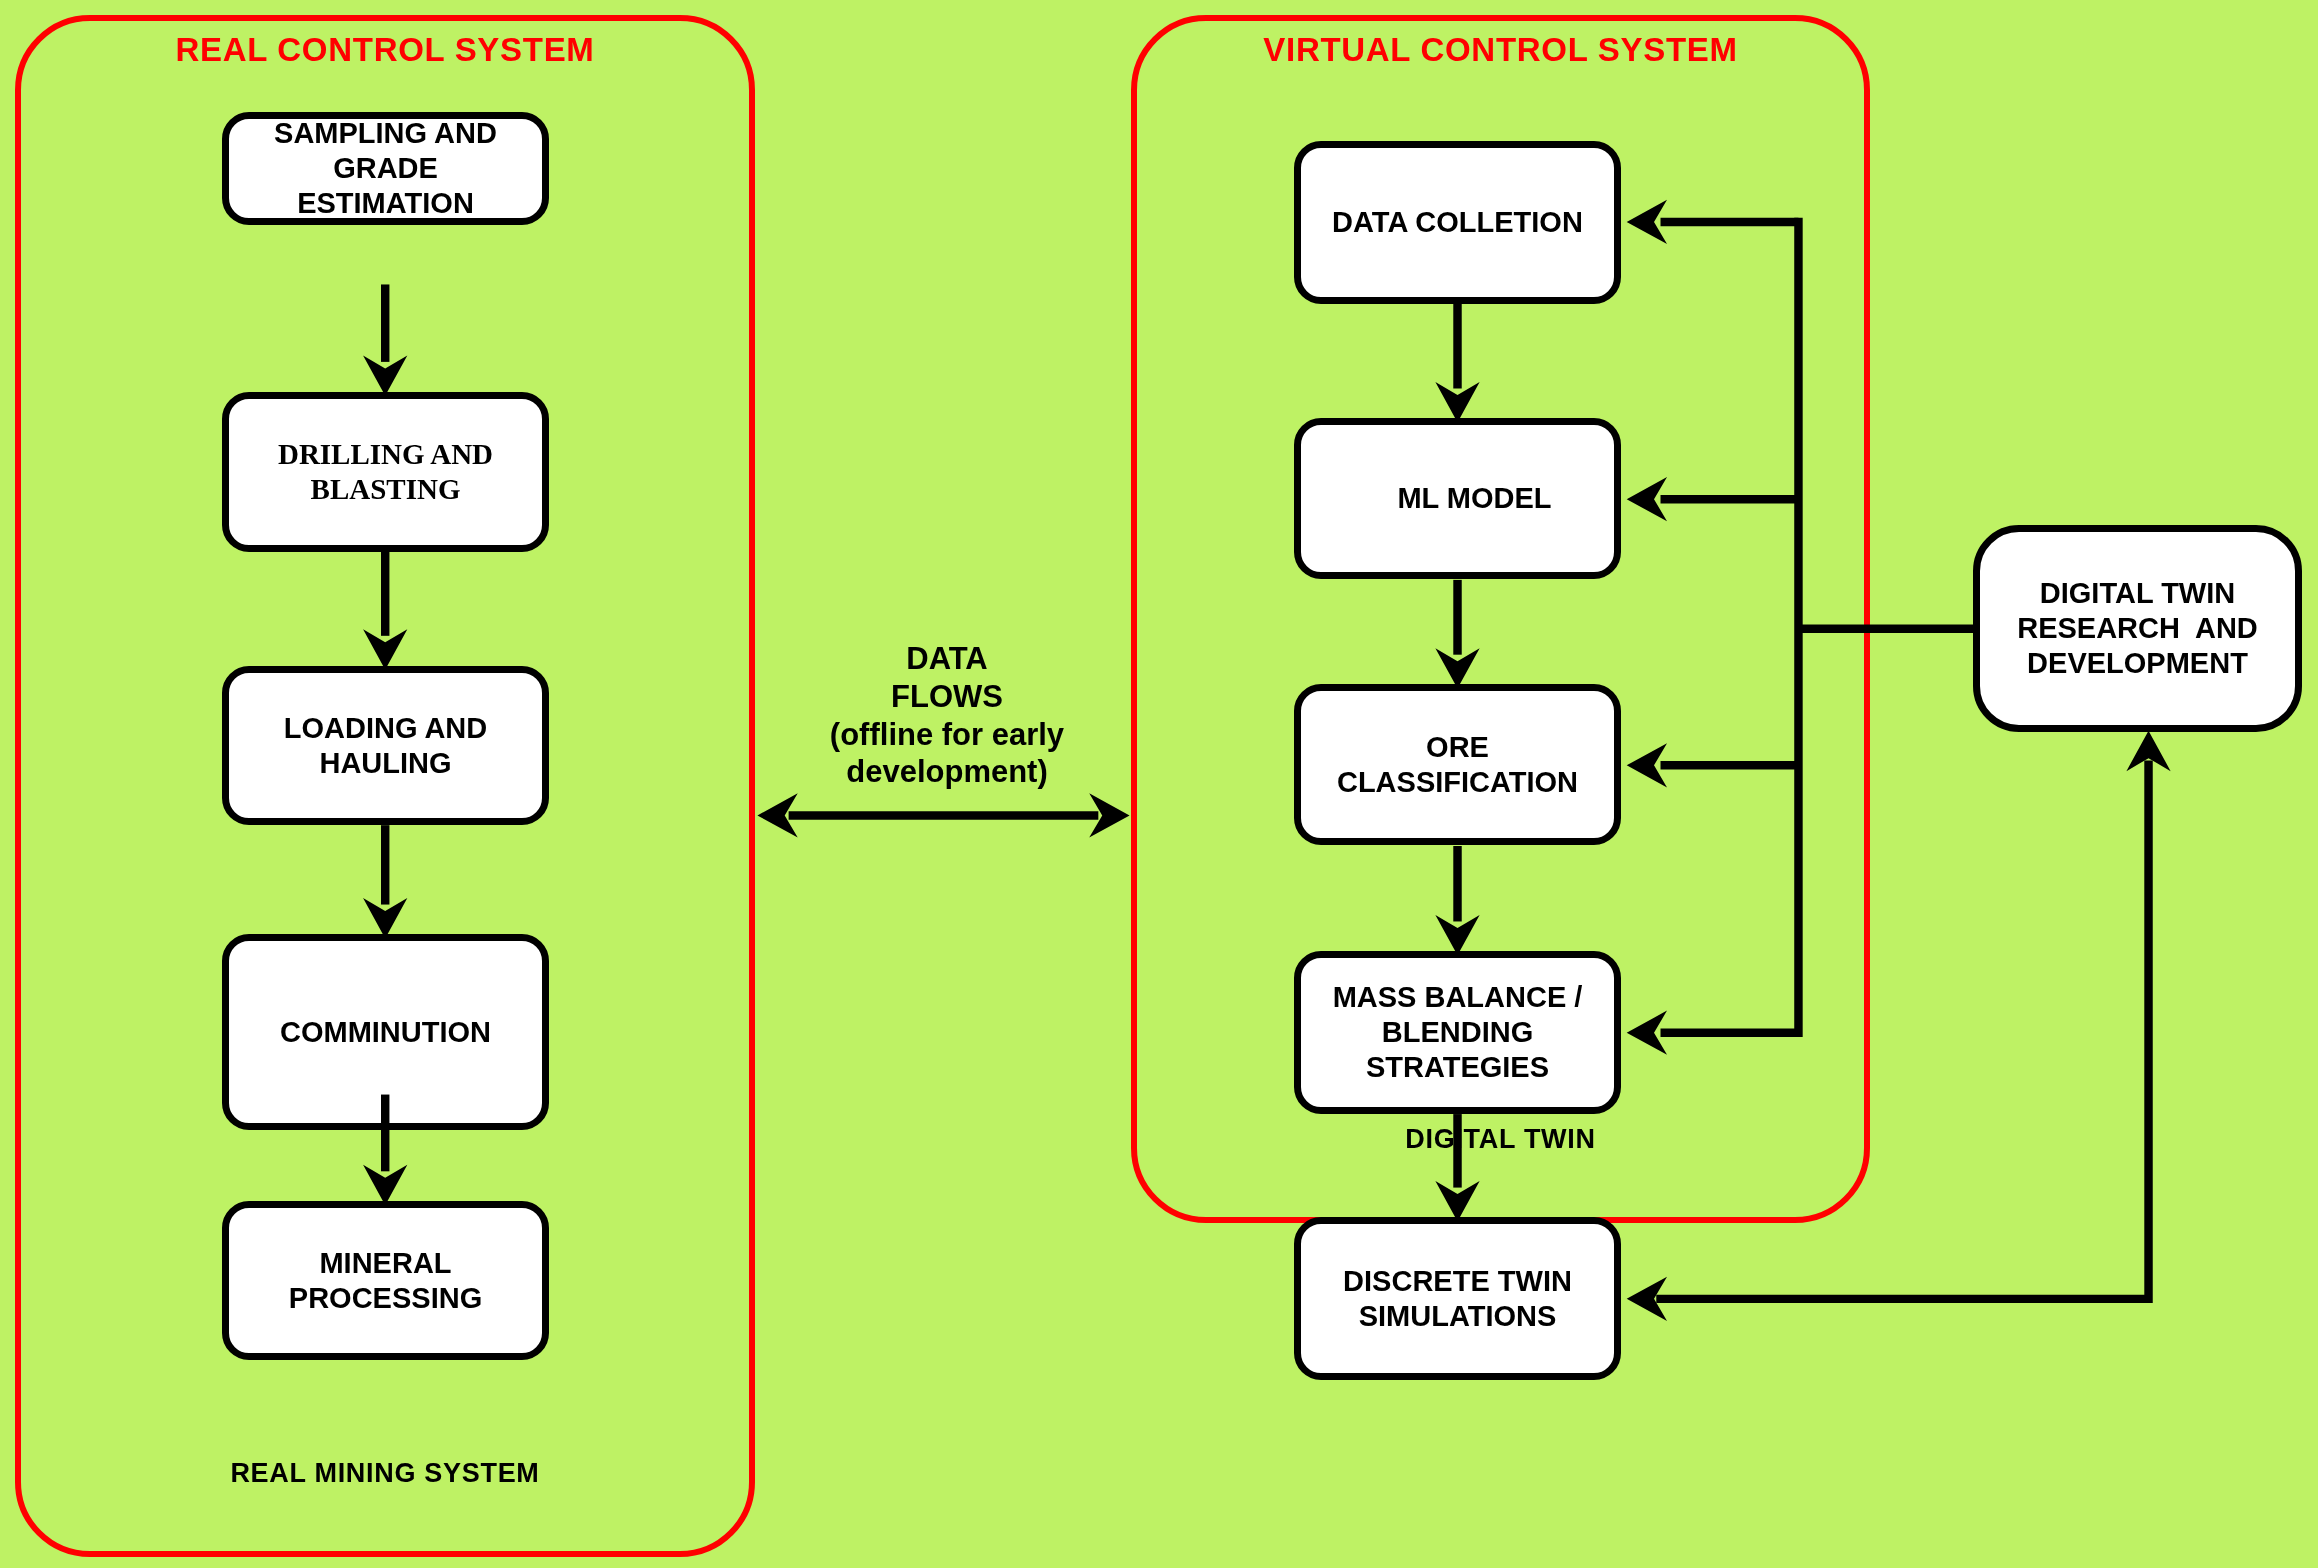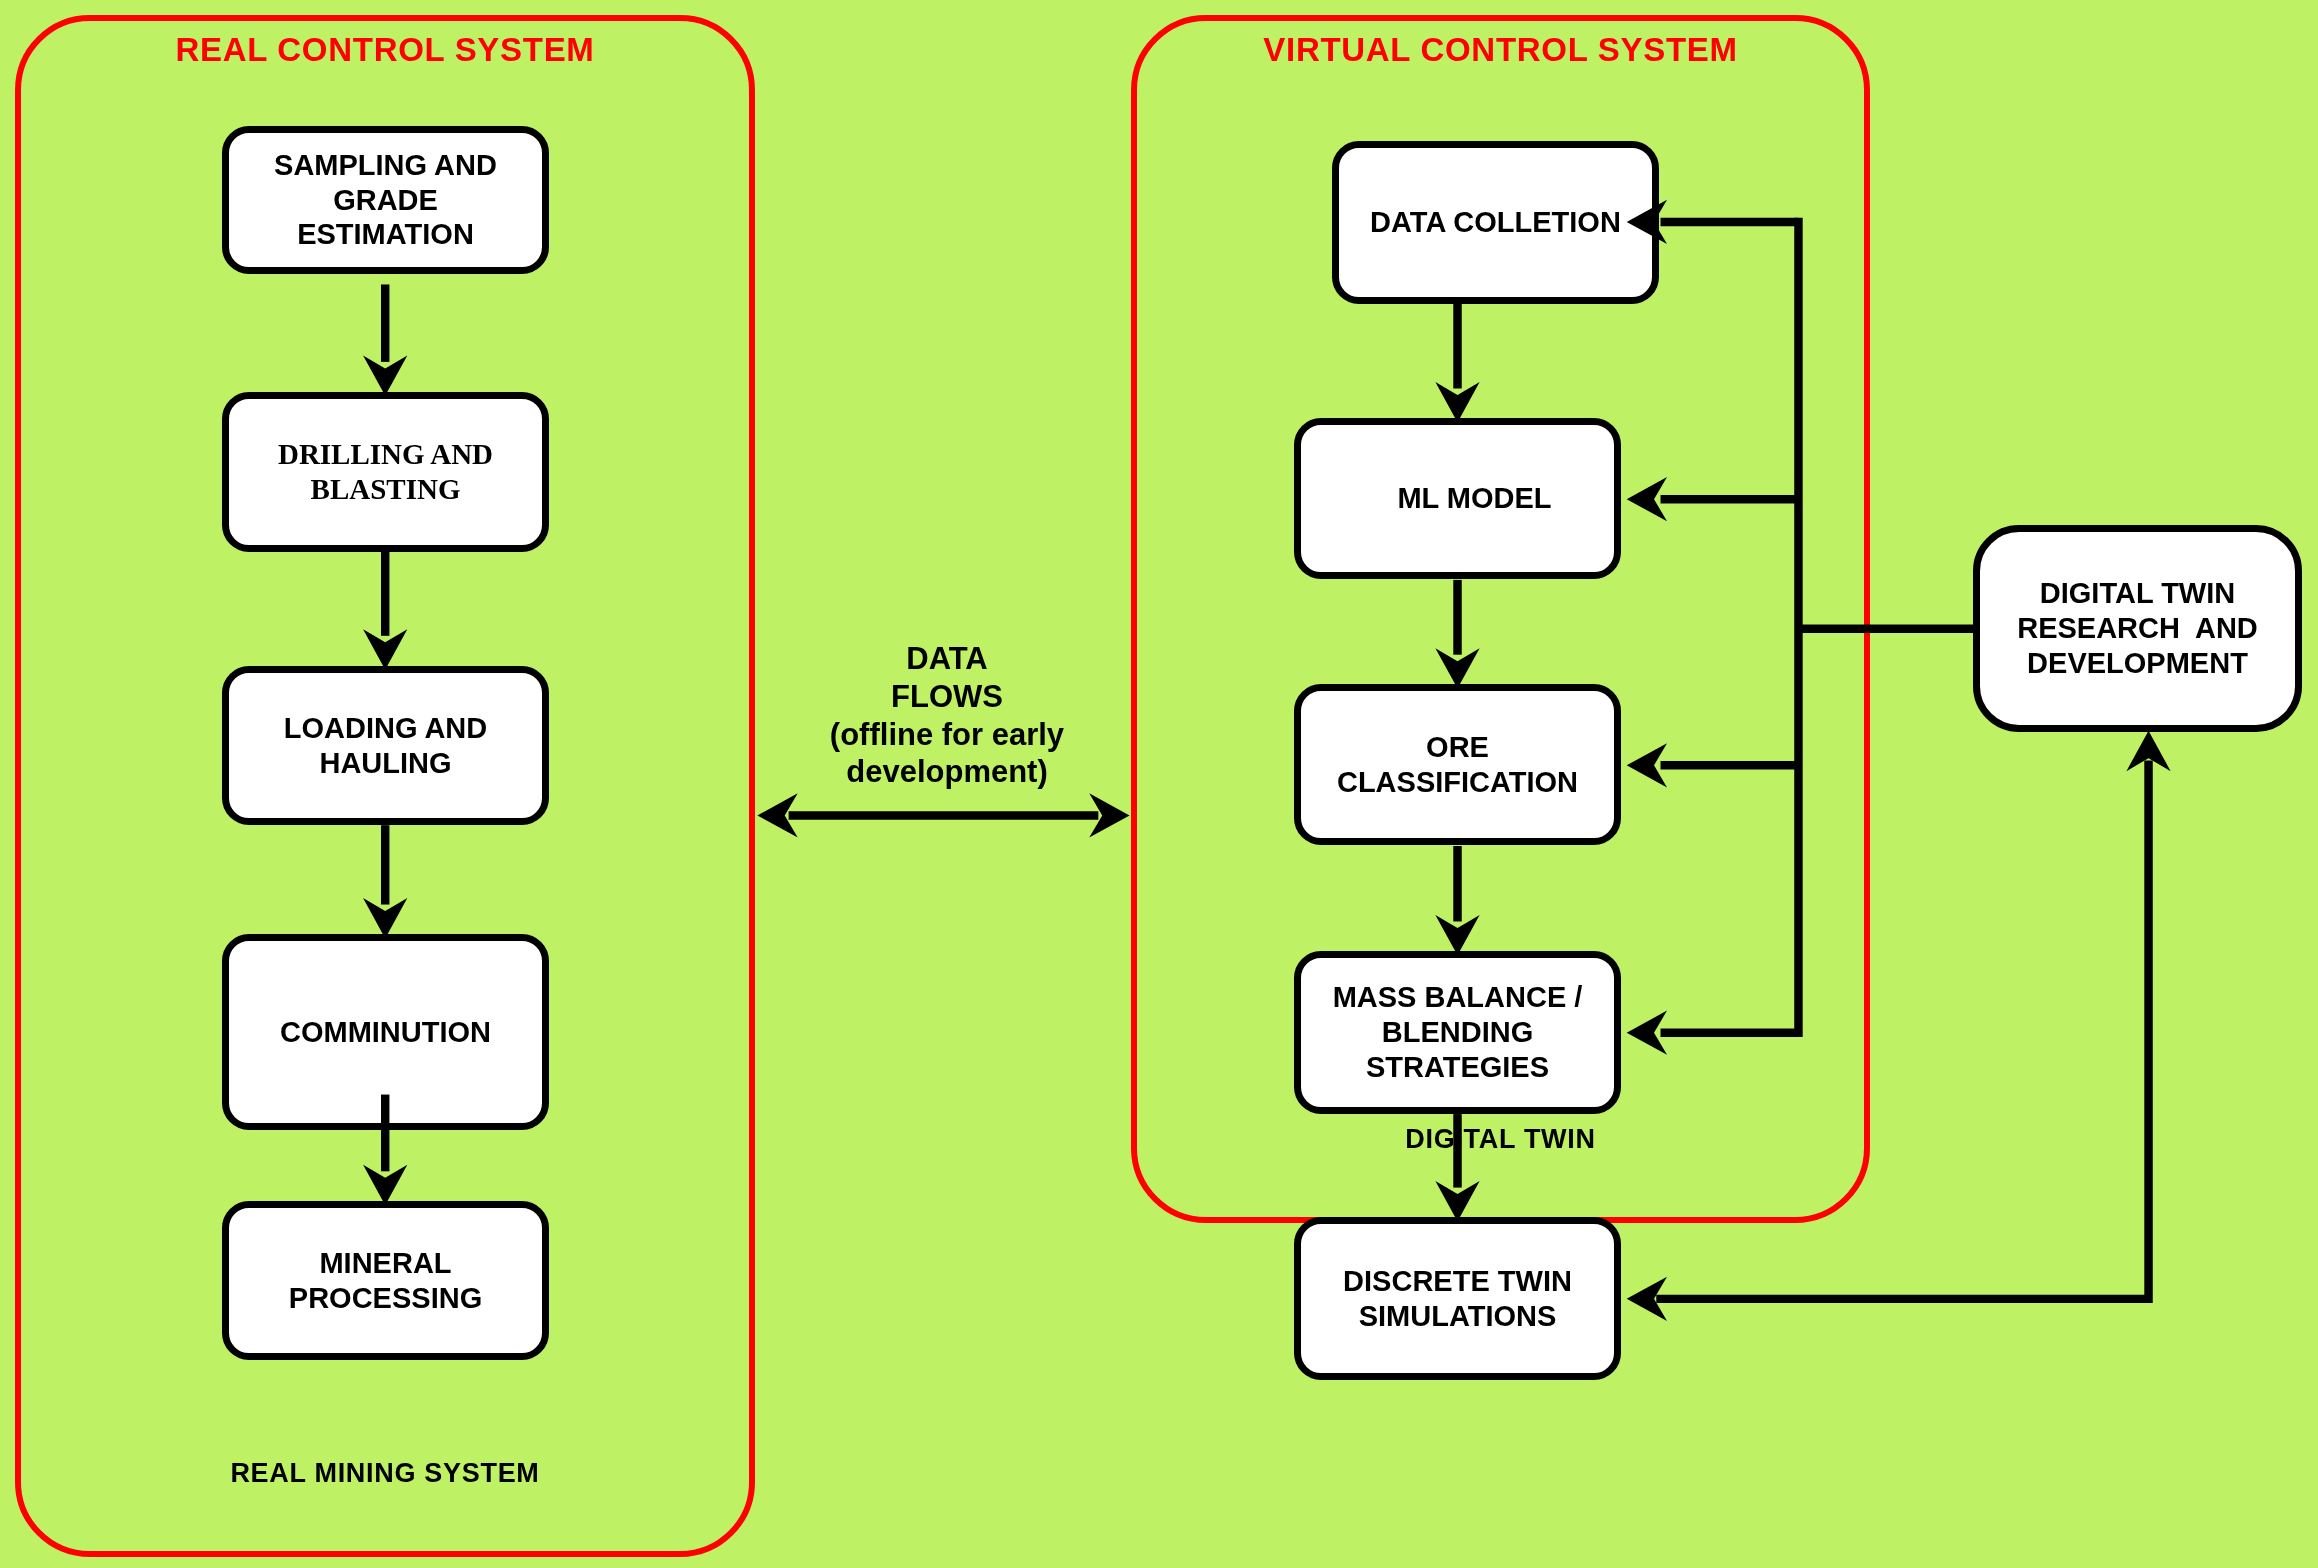--- a/index.html
+++ b/index.html
@@ -15,28 +15,28 @@
   .panel-footer{position:absolute;bottom:62px;left:0;width:100%;text-align:center;
     color:#000000;font-size:27px;font-weight:bold;letter-spacing:0.7px;}
 
   
   .node{position:absolute;border:7.8px solid #000000;border-radius:27px;background:#ffffff;
     box-sizing:border-box;display:flex;align-items:center;justify-content:center;
     text-align:center;font-weight:bold;font-size:29px;line-height:1.2;color:#000000;
     white-space:pre-line;padding:3.9px 9px;}
 
   
-  .n-sampling {left:222px;top:126px;width:327px;height:148px;}
+  .n-sampling {left:222px;top:112px;width:327px;height:113px;}
   .n-drilling {left:222px;top:392px;width:327px;height:160px;font-family:Liberation Serif, serif;}
   .n-loading  {left:222px;top:666px;width:327px;height:159px;}
   .n-comminution{left:222px;top:934px;width:327px;height:196px;}
   .n-mineral  {left:222px;top:1201px;width:327px;height:159px;}
 
   
-  .n-datacoll {left:1294px;top:141px;width:327px;height:163px;margin-left:38px;}
+  .n-datacoll {left:1294px;top:141px;width:327px;height:163px;}
   .n-mlmodel  {left:1294px;top:418px;width:327px;height:161px;padding-left:43px;}
   .n-oreclass {left:1294px;top:684px;width:327px;height:161px;}
   .n-massbal  {left:1294px;top:951px;width:327px;height:163px;}
   .n-discrete {left:1294px;top:1217px;width:327px;height:163px;}
 
   
   .n-dtrd{left:1973px;top:525px;width:329px;height:207px;border-radius:46px;}
 
   
   .center-label{position:absolute;left:768px;top:640px;width:358px;text-align:center;

